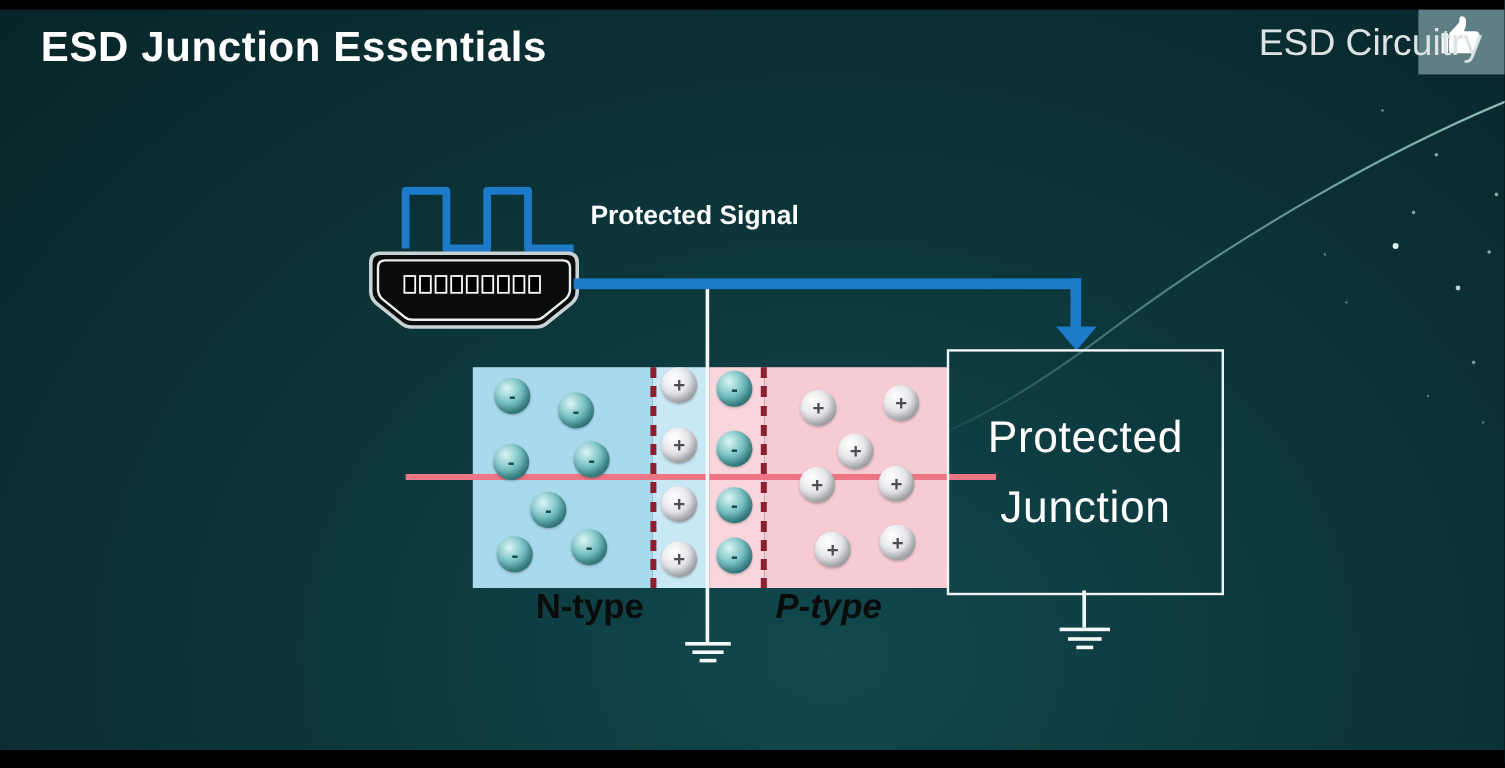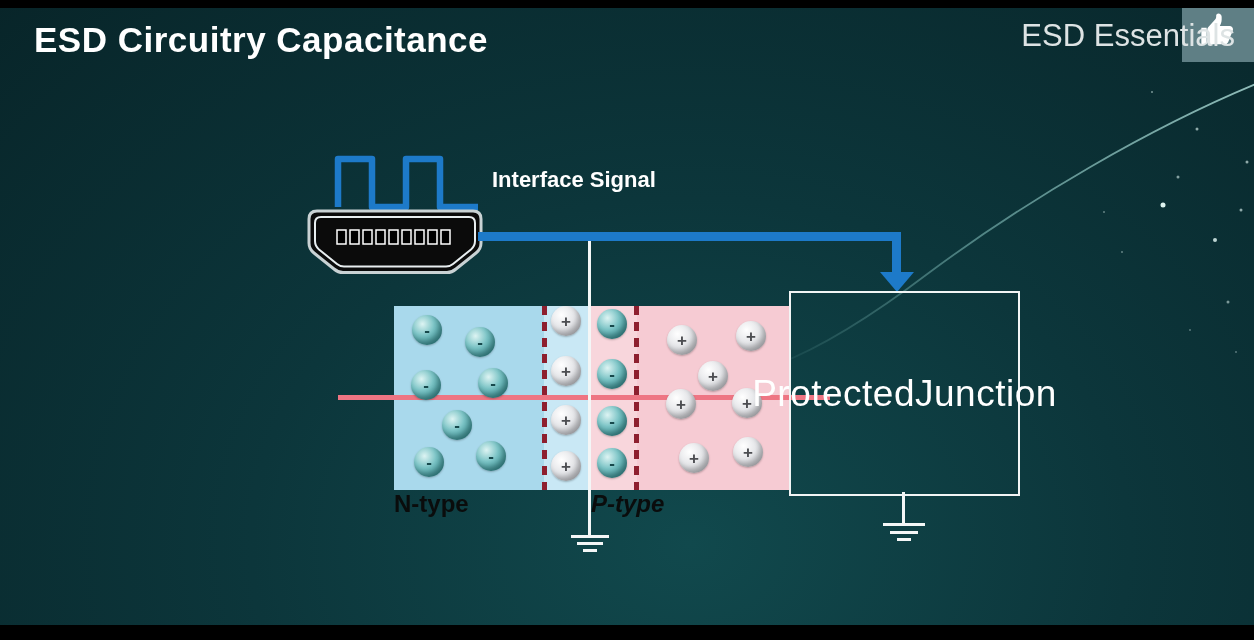--- a/index.html
+++ b/index.html
@@ -44,22 +44,22 @@
   .n-bulk{left:394px; width:150px; background:var(--n_region);}
   .n-depl{left:544px; width:45px; background:var(--n_depletion);}
   .p-depl{left:591px; width:46px; background:var(--p_depletion);}
   .p-bulk{left:637px; width:153px; background:var(--p_region);}
   .dash-line{
     position:absolute; top:306px; height:184px; width:5px; z-index:2;
     background:repeating-linear-gradient(to bottom, var(--depletion_dash_red) 0 9px, transparent 9px 16px);
   }
   .pink-line{position:absolute; left:338px; top:395px; width:492px; height:4.5px; background:var(--junction_line_pink); z-index:2;}
   .region-label{
-    position:absolute; top:490px; color:#0a0c0c; font-size:24px; font-weight:700;
-    z-index:5;
+    position:absolute; top:490px; color:#0a0c0c; font-size:29px; font-weight:700;
+    text-align:center; z-index:5;
   }
   .n-label{left:394px; width:195px;}
   .p-label{left:591px; width:199px;font-style:italic;}
   
   .spheres{position:absolute; inset:0; z-index:3;}
   .sphere{
     position:absolute; width:30px; height:30px; border-radius:50%;
     transform:translate(-50%,-50%);
     display:flex; align-items:center; justify-content:center;
     font-size:17px; font-weight:700; line-height:1;
@@ -69,21 +69,21 @@
     color:#17494c; box-shadow:inset -3px -4px 5px rgba(0,0,0,0.25), 0 1px 2px rgba(0,0,0,0.25);
   }
   .sphere.silver{
     background:radial-gradient(circle at 35% 30%, #ffffff 0%, #e4e5e8 45%, #b9babf 82%, #a3a4a9 100%);
     color:#4c4d51; box-shadow:inset -3px -4px 5px rgba(0,0,0,0.2), 0 1px 2px rgba(0,0,0,0.25);
   }
   
   .protected-box{
     position:absolute; left:789px; top:291px; width:227px; height:201px;
     border:2px solid #f2f5f5; z-index:4;
-    display:flex; flex-direction:row; align-items:center; justify-content:center;
+    display:flex; flex-direction:column; align-items:center; justify-content:center;
     color:#fff; font-size:37px; font-weight:400; line-height:1.55; letter-spacing:0.5px;
   }
   .stars{position:absolute; inset:0; z-index:0;}
   .star{position:absolute; background:#eafffb; border-radius:50%; transform:translate(-50%,-50%);}
   .decor-svg{position:absolute; inset:0; z-index:0;}
   .wave-svg{position:absolute; left:330px; top:152px; z-index:4;}
   .hdmi-svg{position:absolute; left:307px; top:209px; z-index:4;}
 </style>
 </head>
 <body>
@@ -108,32 +108,32 @@
       <div class="star" style="left: 1178px; top: 177px; width: 3px; height: 3px; opacity: 0.55;"></div>
       <div class="star" style="left: 1122px; top: 252px; width: 2px; height: 2px; opacity: 0.4;"></div>
       <div class="star" style="left: 1228px; top: 302px; width: 3px; height: 3px; opacity: 0.5;"></div>
       <div class="star" style="left: 1152px; top: 92px; width: 2px; height: 2px; opacity: 0.5;"></div>
       <div class="star" style="left: 1247px; top: 162px; width: 3px; height: 3px; opacity: 0.6;"></div>
       <div class="star" style="left: 1104px; top: 212px; width: 2px; height: 2px; opacity: 0.4;"></div>
       <div class="star" style="left: 1190px; top: 330px; width: 2px; height: 2px; opacity: 0.35;"></div>
       <div class="star" style="left: 1236px; top: 352px; width: 2px; height: 2px; opacity: 0.35;"></div>
     </div>
 
-  <div class="title">ESD Circuitry Capacitance</div>
-  <div class="brand">ESD Essentials</div>
+  <div class="title">ESD Junction Essentials</div>
+  <div class="brand">ESD Circuitry</div>
   <div class="like-box">
     <svg width="40" height="40" viewBox="0 0 24 24">
       <path fill="#ffffff" d="M2 10h3.2v10H2zM7.2 20c-0.9 0-1.6-0.7-1.6-1.6V11c0-0.5 0.2-0.9 0.5-1.2L10.4 5c0.3-0.4 0.5-0.9 0.5-1.4V2.8c0-0.7 0.6-1.3 1.3-1.3 1.1 0 2 0.9 2 2v1.8c0 0.8-0.2 1.6-0.5 2.3L13.1 9H19c1.1 0 2 0.9 2 2 0 0.3-0.1 0.6-0.2 0.9l-2.6 6.5c-0.3 1-1.2 1.6-2.2 1.6z"></path>
     </svg>
   </div>
 
   <svg class="wave-svg" width="155" height="60" viewBox="0 0 155 60">
     <path d="M8 55 V7 H42 V55 H76 V7 H110 V55 H148" fill="none" style="stroke:var(--accent_blue)" stroke-width="6.5" stroke-linejoin="round"></path>
   </svg>
-  <div class="signal-label">Interface Signal</div>
+  <div class="signal-label">Protected Signal</div>
 
   <svg class="hdmi-svg" width="176" height="66" viewBox="0 0 176 66">
     <path d="M10 2 H166 Q174 2 174 10 V34 Q174 40 169 44 L149 60 Q145 63.5 140 63.5 H36 Q31 63.5 27 60 L7 44 Q2 40 2 34 V10 Q2 2 10 2 Z" fill="#0b0b0b" stroke="#c9d2d4" stroke-width="3"></path>
     <path d="M14 8 H162 Q168 8 168 14 V32 Q168 37 164 40.5 L146 55 Q143 57.5 139 57.5 H37 Q33 57.5 30 55 L12 40.5 Q8 37 8 32 V14 Q8 8 14 8 Z" fill="none" stroke="#e8eef0" stroke-width="2"></path>
     <g fill="#000" stroke="#ffffff" stroke-width="1.5">
       <rect x="30" y="21" width="9" height="14"></rect>
         <rect x="43" y="21" width="9" height="14"></rect>
       <rect x="56" y="21" width="9" height="14"></rect>
         <rect x="69" y="21" width="9" height="14"></rect>
       <rect x="82" y="21" width="9" height="14"></rect>

